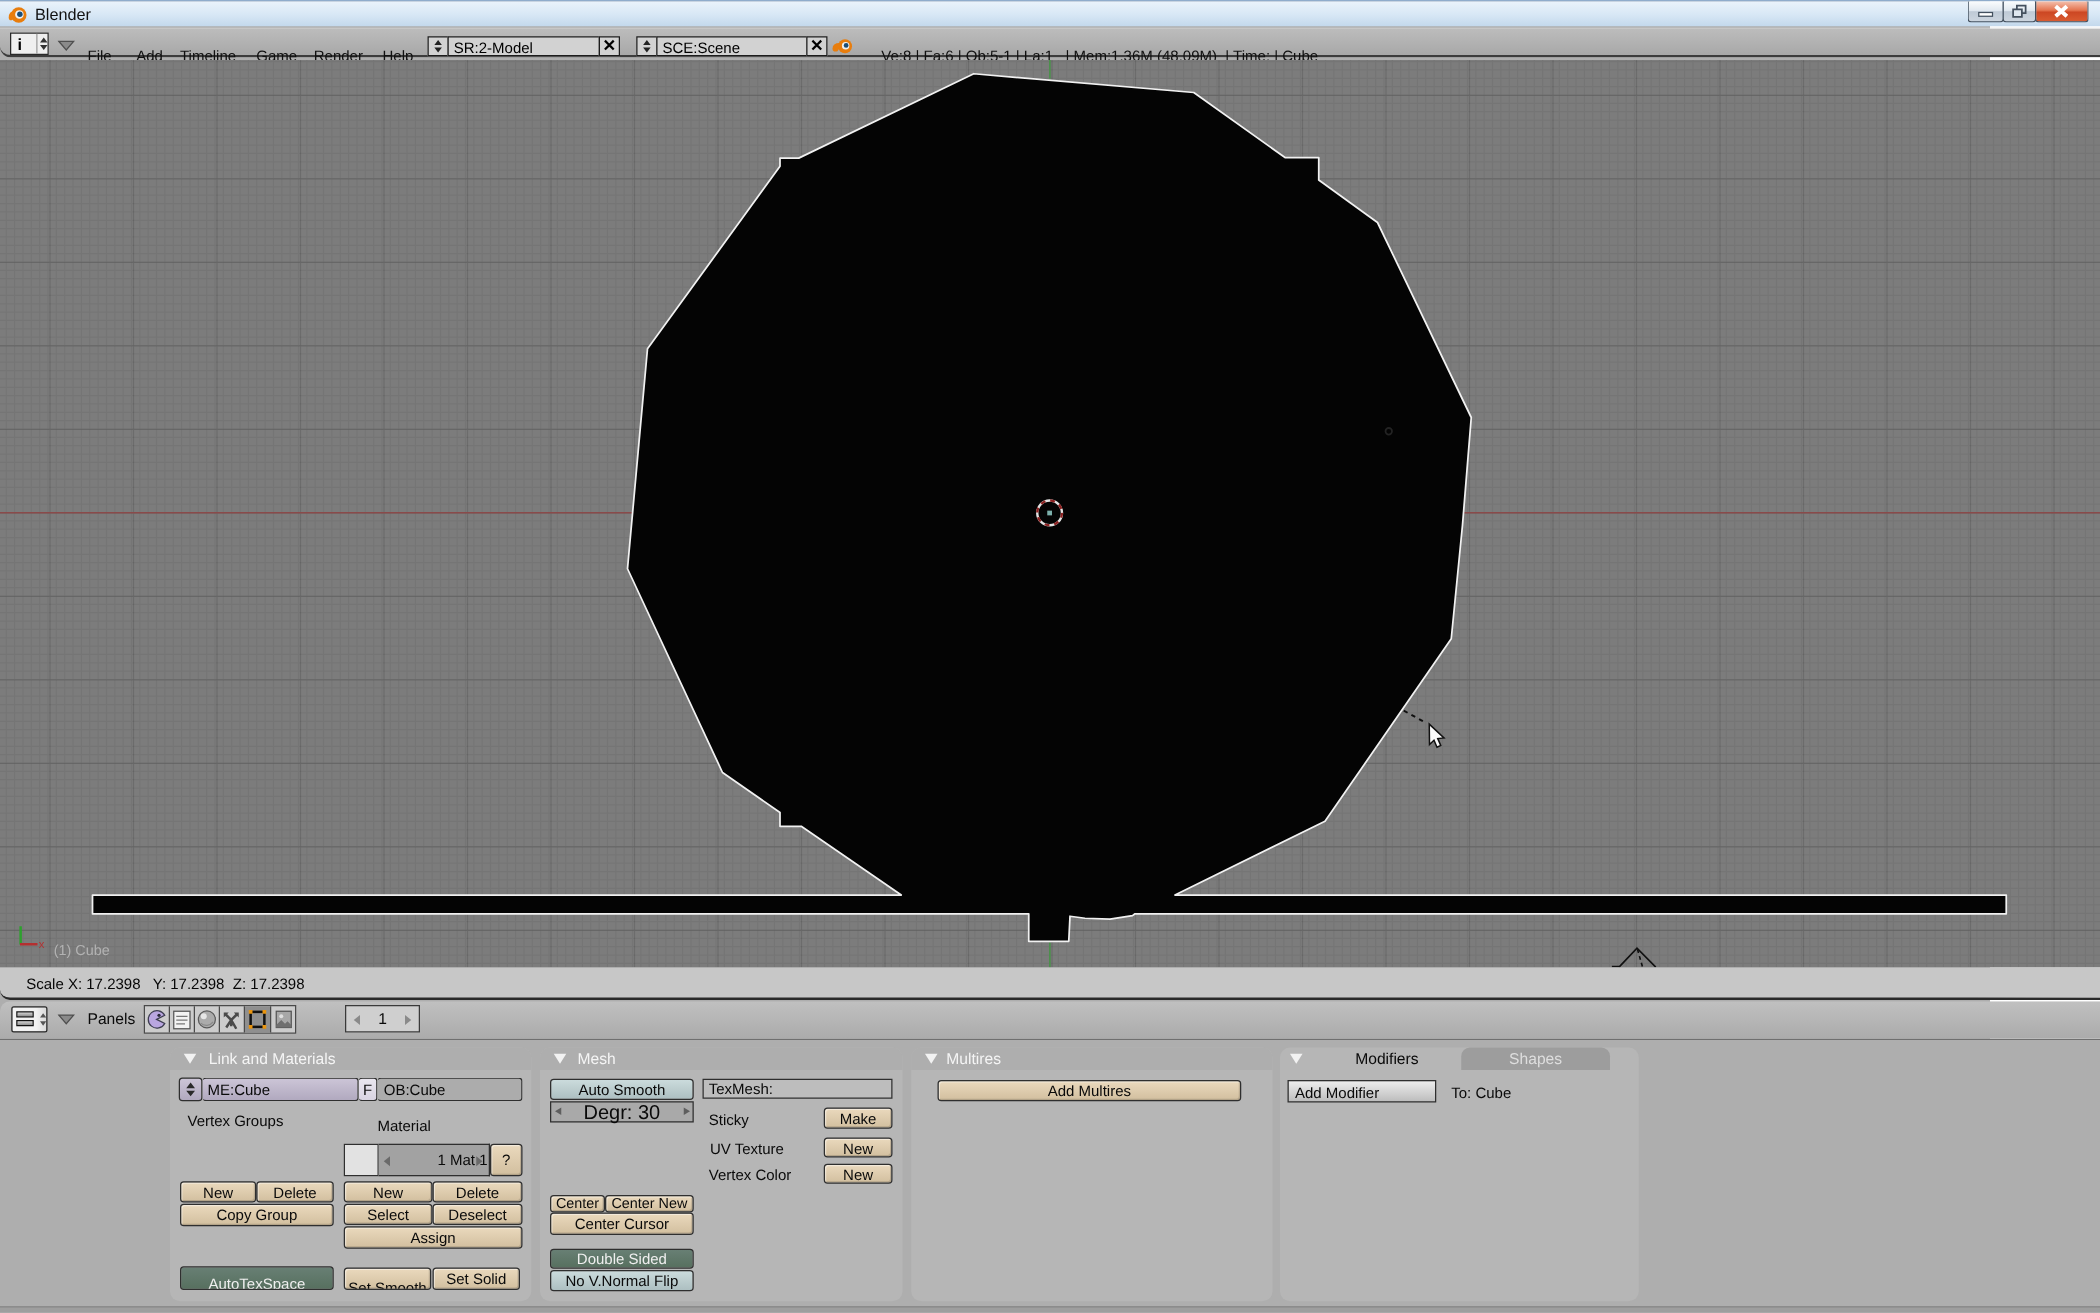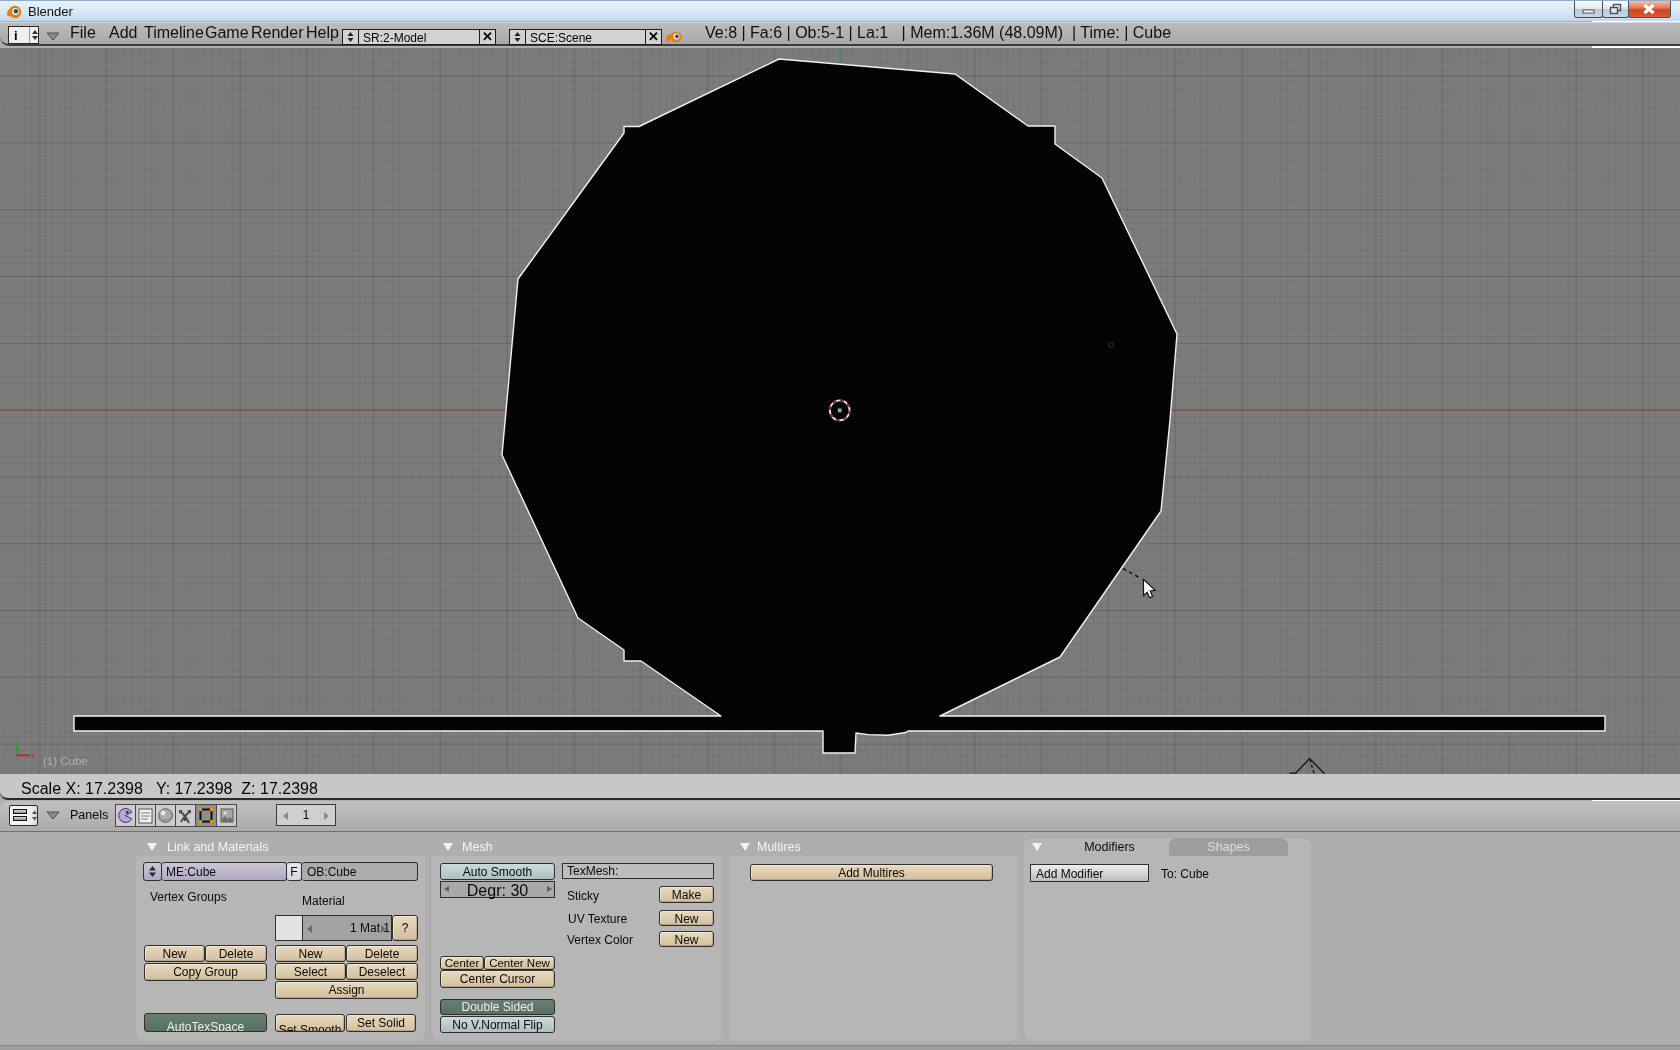--- a/index.html
+++ b/index.html
@@ -6,29 +6,29 @@
 #stage{position:absolute;left:0;top:0;width:1592px;height:1050px;background:#aeaeae}
 
 #title{left:0;top:0;width:1680px;height:21px;background:linear-gradient(#eaf3fb,#d7e7f5 55%,#c3d8ec);border-top:1px solid #8faccb}
 #title .t{left:28px;top:3px;font-size:13px;color:#111}
 .wbtn{top:0;height:17px;border:1px solid #44505e;border-top:none;border-radius:0 0 3px 3px}
 #bmin{left:1574px;width:29px;background:linear-gradient(#fbfdfe,#dfe7ef 48%,#bfcad6 52%,#ccd5df)}
 #bmax{left:1602px;width:27px;background:linear-gradient(#fbfdfe,#dfe7ef 48%,#bfcad6 52%,#ccd5df)}
 #bclose{left:1628px;width:43px;background:linear-gradient(#f4c0ad,#e4744f 45%,#cc4723 55%,#d95b31)}
 
 #menubar{left:0;top:22px;width:1680px;height:24px;background:linear-gradient(#bcbcbc,#a8a8a8);border-bottom:2px solid #3c3c3c;border-top:1px solid #d8d8d8;border-radius:0 0 0 9px}
-.mtxt{top:1px;font-size:16px;color:#101010}
+.mtxt{top:15px;font-size:12px;color:#101010}
 .field{top:6px;height:16px;background:#d2d2d2;border:1px solid #1c1c1c;font-size:12px;color:#000}
 .spin{top:6px;height:16px;width:17px;background:#d2d2d2;border:1px solid #1c1c1c}
 .xbtn{top:6px;height:16px;width:17px;background:#d2d2d2;border:1px solid #1c1c1c;font-weight:bold;font-size:13px;text-align:center;line-height:14px}
 
 #vp{left:0;top:48px;width:1680px;height:726px;background-color:#7c7c7c}
 
 #hdr3d{left:0;top:774px;width:1680px;height:26px;background:#c7c7c7;border-bottom:2px solid #2a2a2a;border-radius:0 0 0 8px}
-#hdr3d .t{left:21px;top:6px;font-size:16px;color:#060606}
+#hdr3d .t{left:21px;top:6px;font-size:12px;color:#060606}
 
 #bhdr{left:0;top:801px;width:1680px;height:31px;background:linear-gradient(#c0c0c0,#ababab);border-bottom:1px solid #6f6f6f;border-radius:8px 0 0 0}
 
 #ws{left:0;top:832px;width:1680px;height:218px;background:#aeaeae}
 .panel{position:absolute;background:#b6b6b6;border-radius:8px}
 .phead{position:absolute;left:0;top:0;right:0;height:18px;background:#aeaeae;border-radius:8px 8px 0 0}
 .ptri{position:absolute;width:0;height:0;border-left:5.5px solid transparent;border-right:5.5px solid transparent;border-top:8px solid #f2f2f2}
 .ptitle{position:absolute;font-size:12.5px;color:#f5f5f5}
 .btn{position:absolute;border:1px solid #2f2f2f;border-radius:3px;font-size:12px;color:#0a0a0a;text-align:center;overflow:hidden;white-space:nowrap}
 .beige{background:linear-gradient(#ead9bd,#d2bf9f);box-shadow:inset 1px 1px 0 rgba(255,255,255,.45),inset -1px -1px 0 rgba(0,0,0,.15)}

